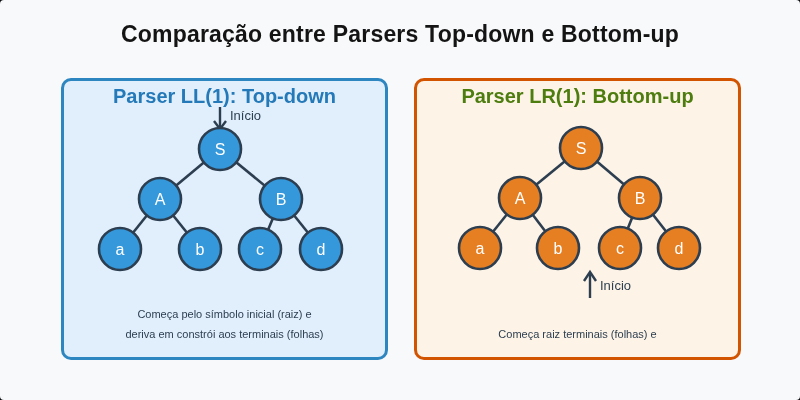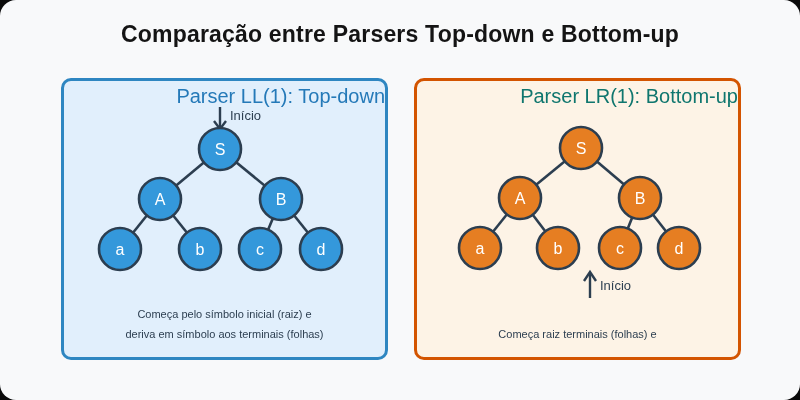--- a/index.html
+++ b/index.html
@@ -1,37 +1,37 @@
 <!DOCTYPE html>
 <html><head>
 <meta charset="utf-8">
 <style>
   html, body { margin: 0; padding: 0; background: #0a0a0a; }
   body { width: 800px; height: 400px; font-family: "Liberation Sans", sans-serif; }
   .canvas {
     position: relative; width: 800px; height: 400px;
-    background: #f8f9fa; border-radius: 16px; overflow: hidden;
+    background: #f8f9fa; border-radius: 4px; overflow: hidden;
   }
   .main-title {
     position: absolute; top: 21px; left: 0; width: 800px;
     text-align: center; font-size: 23px; font-weight: bold; color: #141414;
     letter-spacing: 0.2px;
   }
   .panel {
     position: absolute; top: 78px; width: 327px; height: 282px;
     border-radius: 10px; box-sizing: border-box;
   }
   .panel-blue  { left: 61px;  background: #e1effc; border: 3px solid #2e86c1; }
   .panel-orange{ left: 414px; background: #fdf3e6; border: 3px solid #d35400; }
   .panel-title {
     position: absolute; top: 4px; left: 0; width: 100%;
-    text-align: right; font-size: 20px; font-weight: normal;
+    text-align: center; font-size: 20px; font-weight: bold;
   }
   .panel-blue .panel-title   { color: #2479b8; }
-  .panel-orange .panel-title { color: #0f766e; }
+  .panel-orange .panel-title { color: #4d7c0f; }
   .tree-svg { position: absolute; left: 0; top: 0; }
   .caption {
     position: absolute; bottom: 13px; left: 0; width: 100%;
     text-align: center; font-size: 11px; line-height: 20px; color: #2c3e50;
   }
   .edge { stroke: #2c3e50; stroke-width: 2.6; }
   .node-circle { stroke: #2c3e50; stroke-width: 2.6; }
   .node-circle.blue   { fill: #3498db; }
   .node-circle.orange { fill: #e67e22; }
   .node-label {
@@ -94,21 +94,21 @@
         <text class="node-label" x="196" y="173.5">c</text>
       </g>
       <g>
         <circle class="node-circle blue" cx="257" cy="168" r="21"></circle>
         <text class="node-label" x="257" y="173.5">d</text>
       </g>
     </svg>
     <div class="panel-title">Parser LL(1): Top-down</div>
     <div class="caption">
       <div>Começa pelo símbolo inicial (raiz) e</div>
-      <div>deriva em símbolo aos terminais (folhas)</div>
+      <div>deriva em constrói aos terminais (folhas)</div>
     </div>
   </div>
 
   <div class="panel panel-orange">
     <svg class="tree-svg" width="321" height="276" viewBox="0 0 321 276">
 
       <g>
         <line class="edge" x1="164" y1="67" x2="103" y2="117"></line>
         <line class="edge" x1="164" y1="67" x2="223" y2="117"></line>
         <line class="edge" x1="103" y1="117" x2="63" y2="167"></line>

